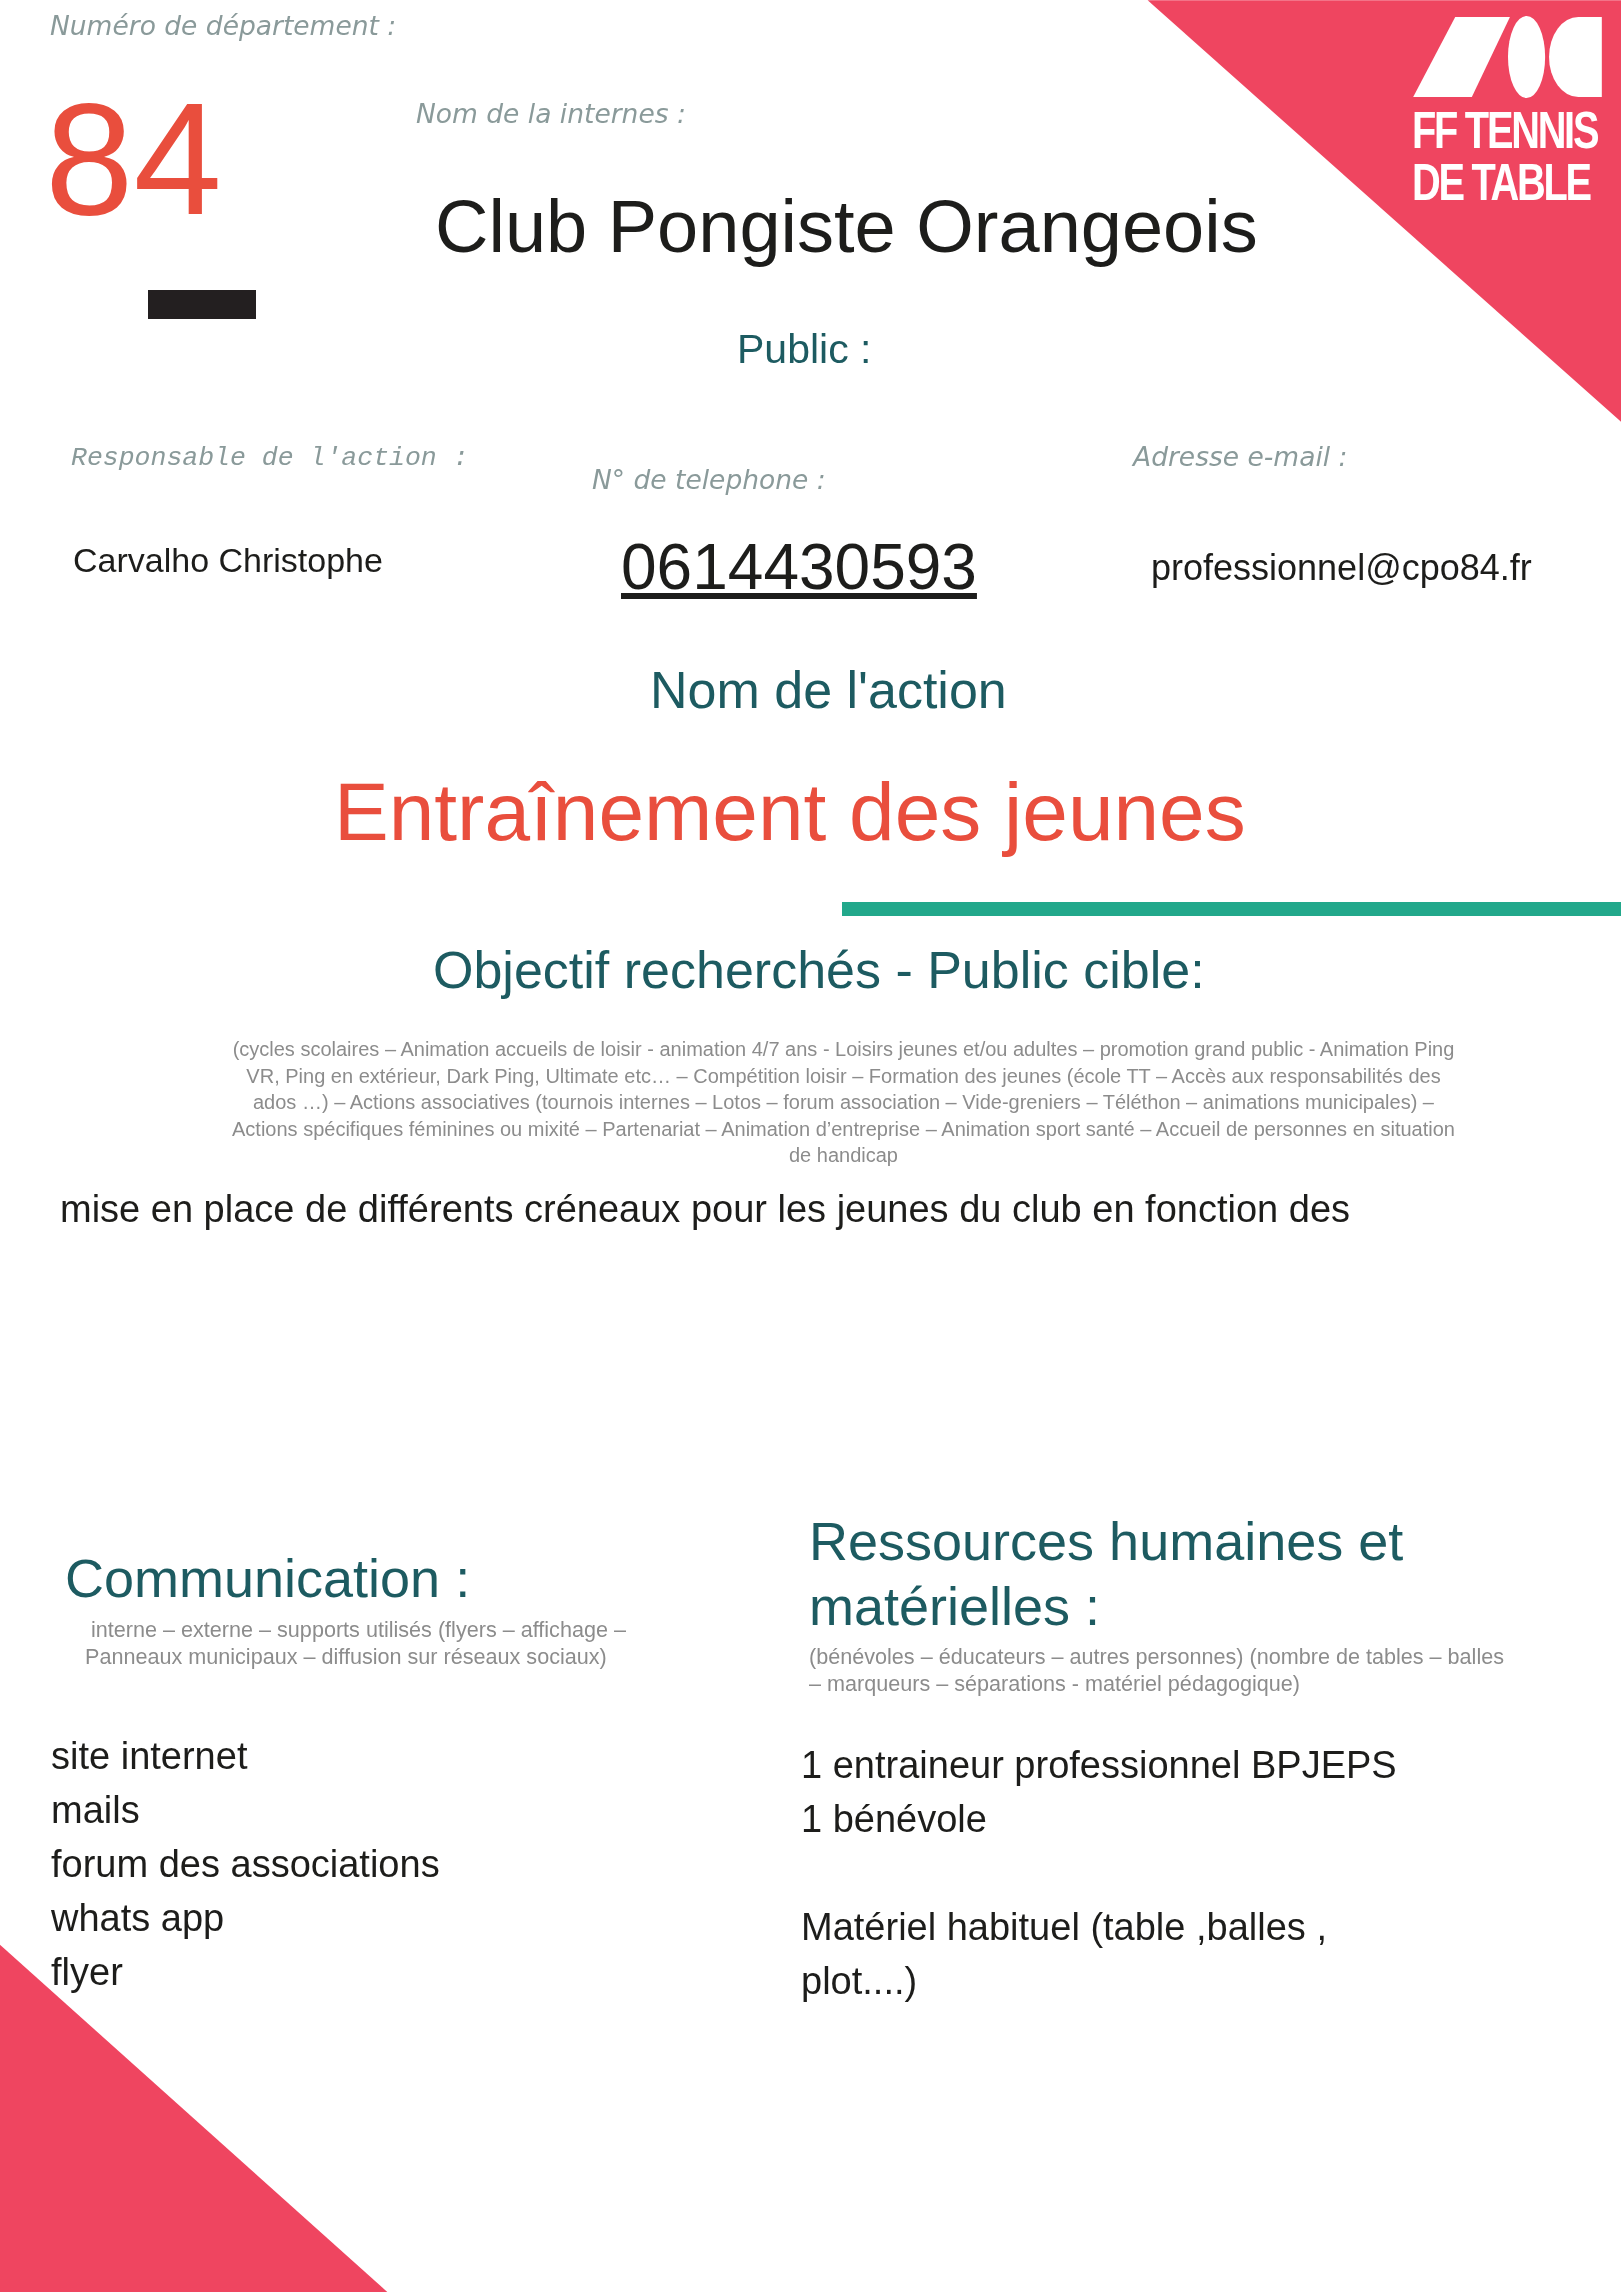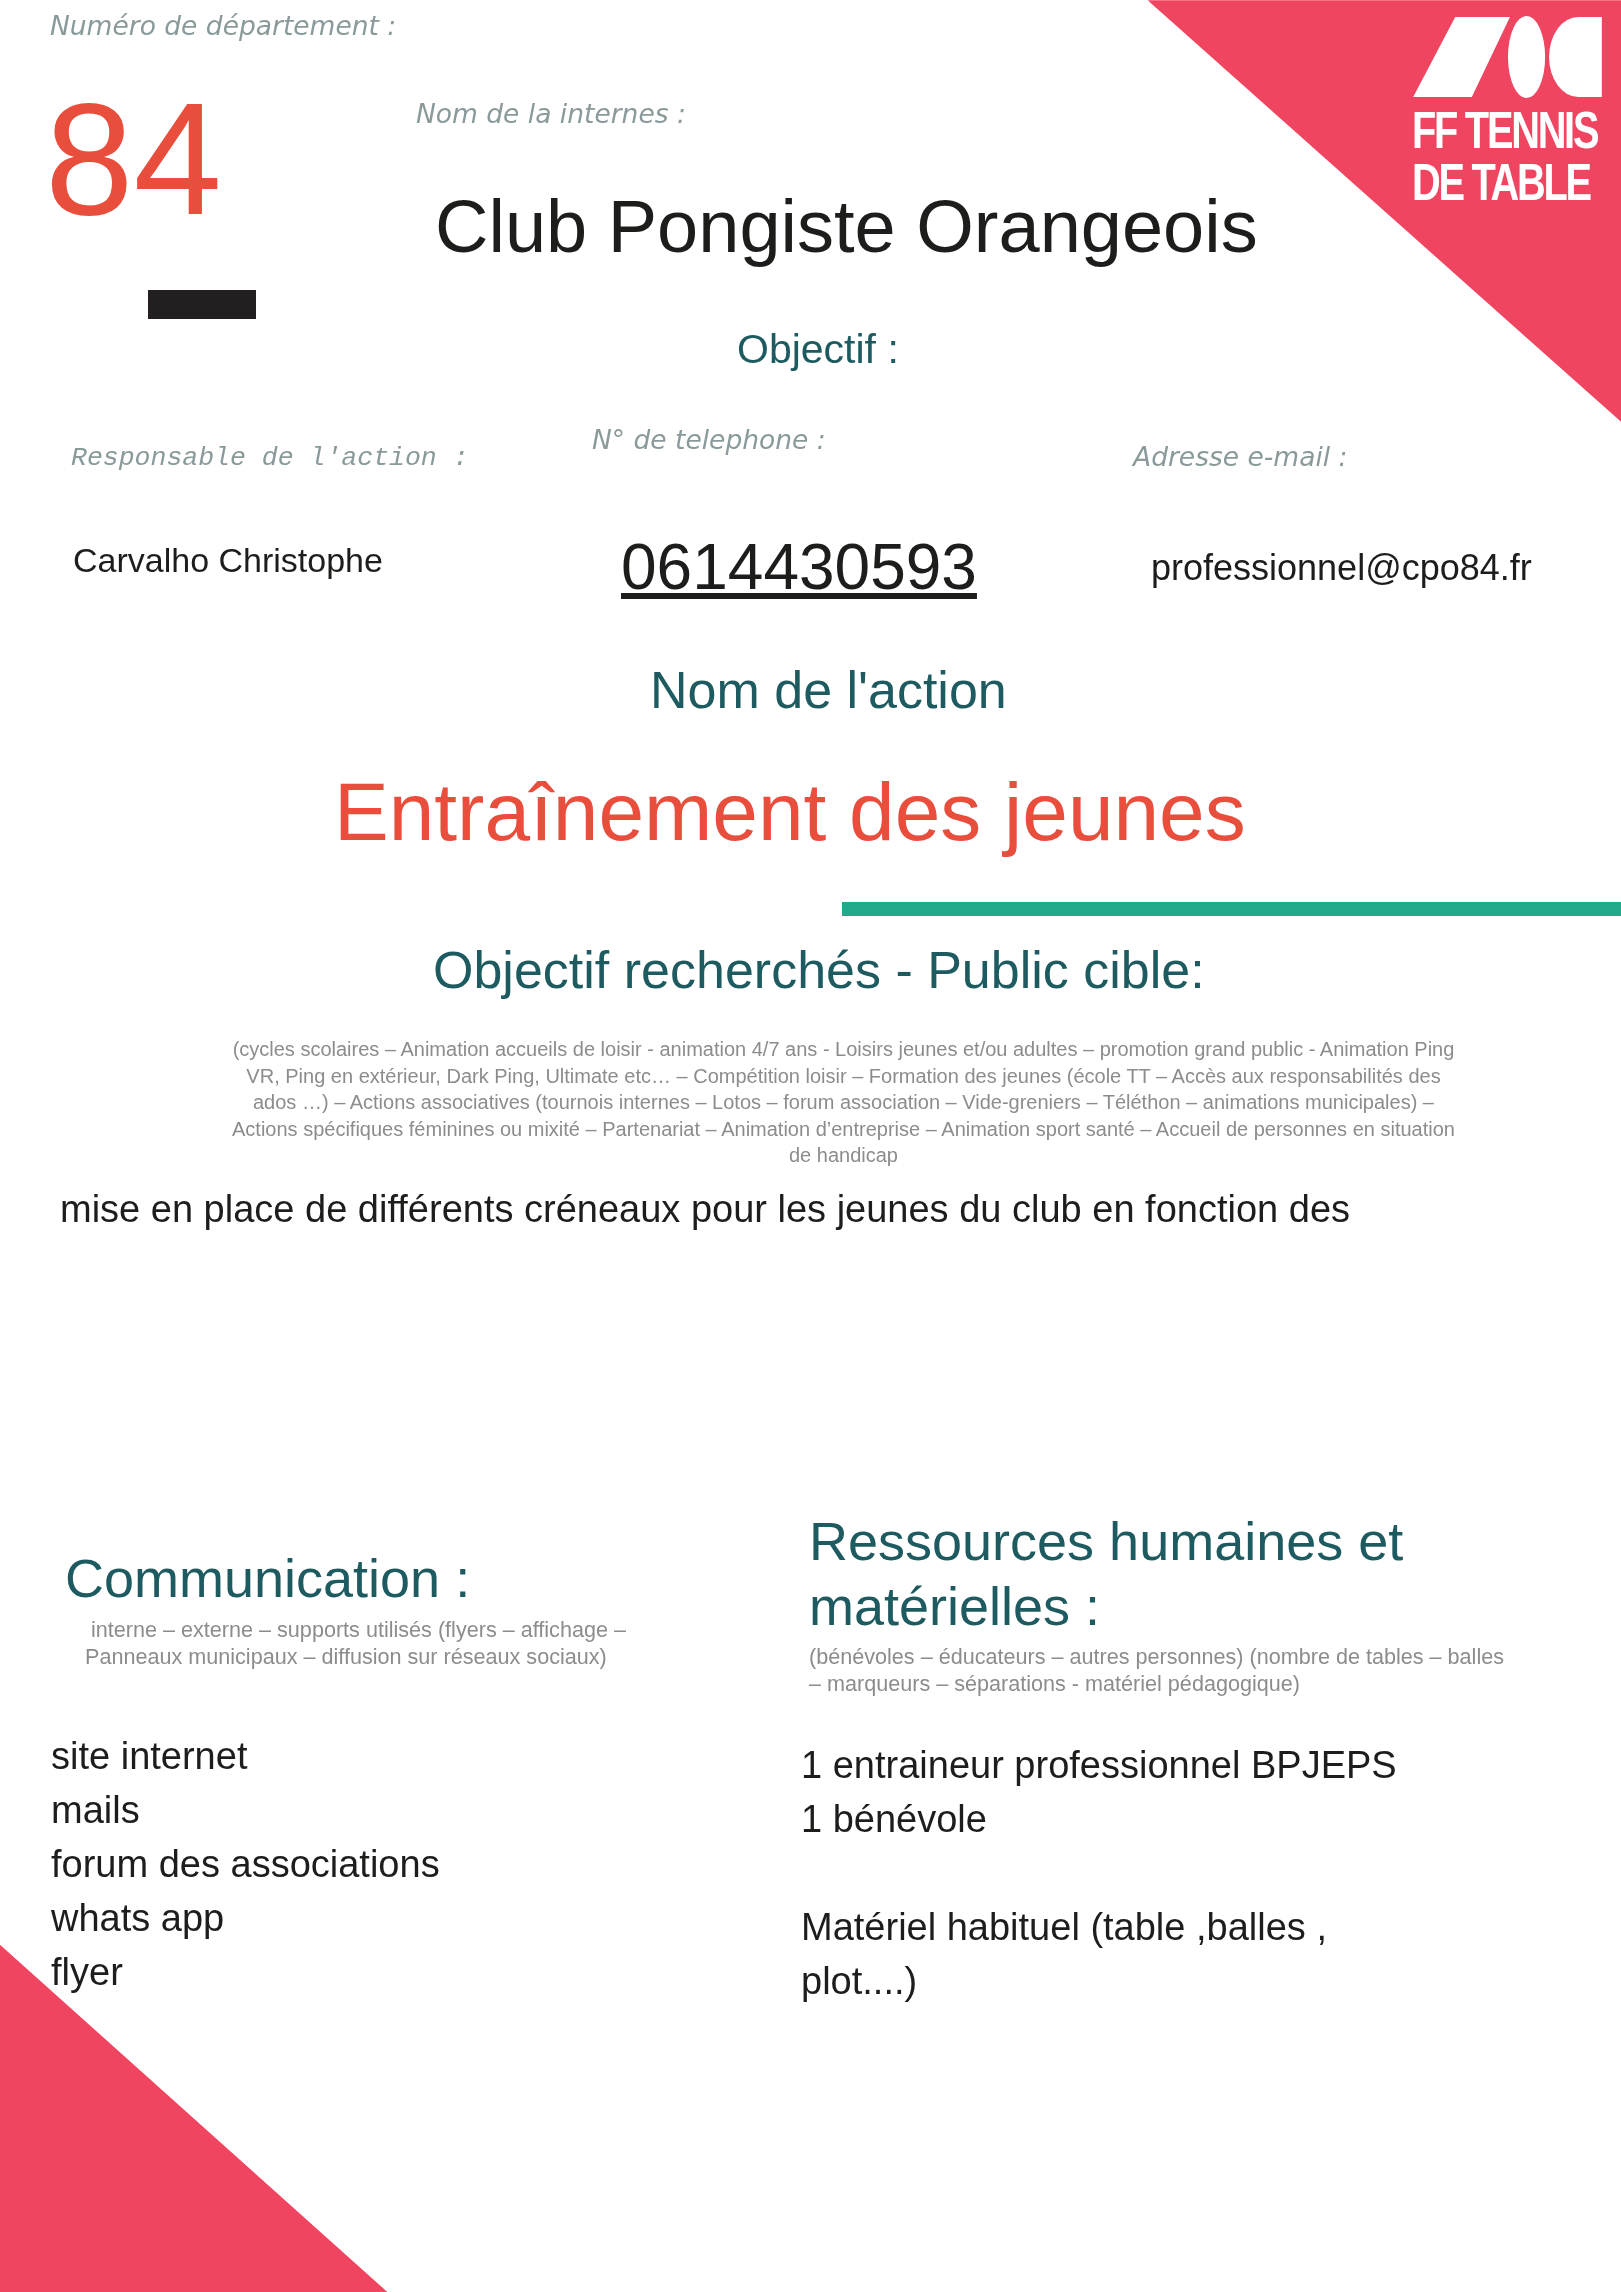--- a/index.html
+++ b/index.html
@@ -29,24 +29,24 @@
   <div style="position:absolute;left:0;top:142px;font-family:'Liberation Sans',sans-serif;font-weight:bold;font-size:51px;line-height:51px;color:#fff;letter-spacing:-2.9px;transform:scaleX(0.78);transform-origin:left top;width:245px;">DE TABLE</div>
 </div>
 
 <div class="abs label" style="left:50px;top:9.8px;">Numéro de département :</div>
 <div class="abs" style="left:45px;top:80px;font-size:159px;line-height:159px;color:#e94e3d;">84</div>
 <div class="abs" style="left:148px;top:290px;width:108px;height:29px;background:#231f20;"></div>
 
 <div class="abs label" style="left:416px;top:98px;">Nom de la internes :</div>
 <div class="abs" style="left:435px;top:188px;font-size:74px;line-height:78px;color:#1d1d1b;">Club Pongiste Orangeois</div>
 
-<div class="abs teal" style="left:737px;top:327px;font-size:41px;line-height:45px;">Objectif :</div>
+<div class="abs teal" style="left:737px;top:327px;font-size:41px;line-height:45px;">Public :</div>
 
 <div class="abs label" style="left:71px;top:443px;font-family:Liberation Mono, monospace;">Responsable de l'action :</div>
-<div class="abs label" style="left:592px;top:424px;">N° de telephone :</div>
+<div class="abs label" style="left:592px;top:464px;">N° de telephone :</div>
 <div class="abs label" style="left:1133px;top:441px;">Adresse e-mail :</div>
 
 <div class="abs" style="left:73px;top:541px;font-size:34px;line-height:39px;">Carvalho Christophe</div>
 <div class="abs" style="left:621px;top:539px;font-size:64px;line-height:57px;text-decoration:underline;">0614430593</div>
 <div class="abs" style="left:1151px;top:547px;font-size:36px;line-height:41px;">professionnel@cpo84.fr</div>
 
 <div class="abs teal" style="left:650px;top:662px;font-size:52px;line-height:57px;">Nom de l'action</div>
 <div class="abs" style="left:334px;top:767px;font-size:82px;line-height:90px;color:#e94e3d;">Entraînement des jeunes</div>
 <div class="abs" style="left:842px;top:902px;width:779px;height:13.7px;background:#22a88b;"></div>
 

